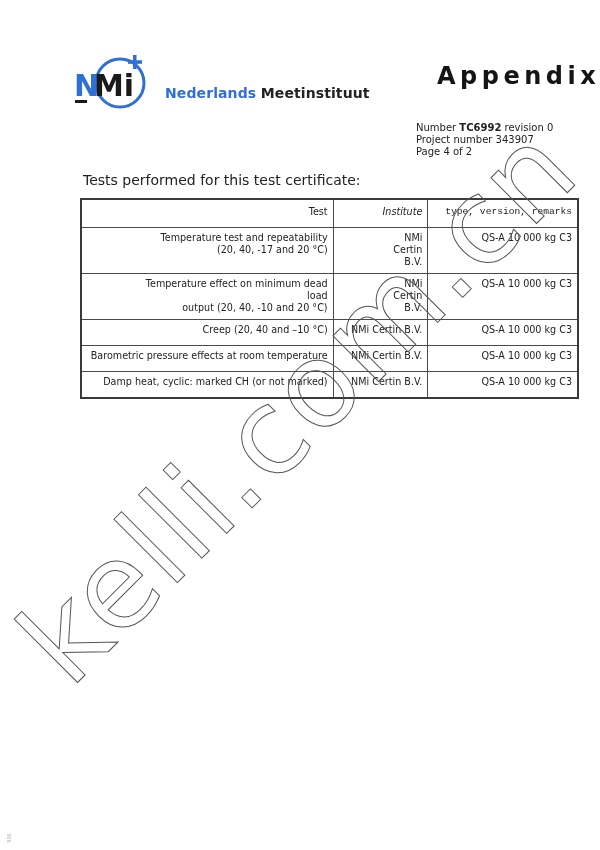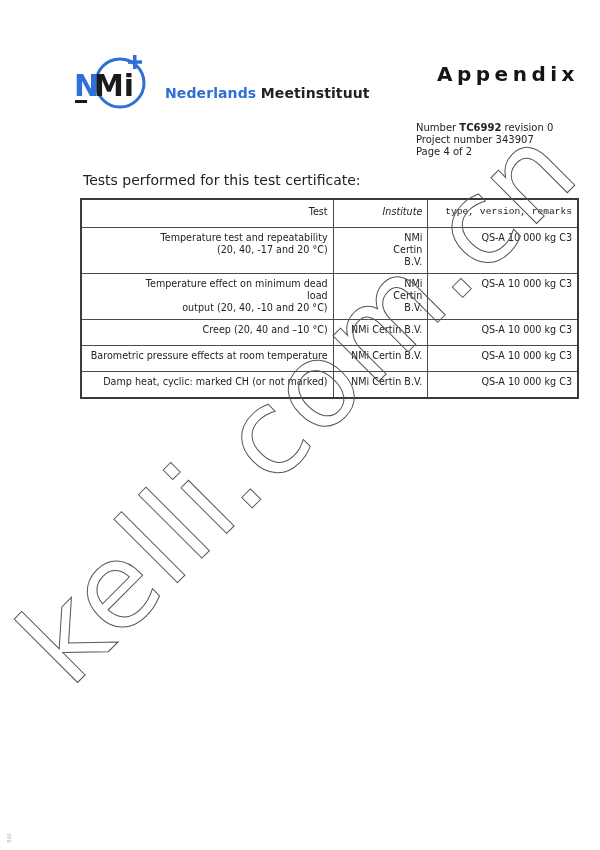--- a/index.html
+++ b/index.html
@@ -4,21 +4,21 @@
 <style>
   html, body { margin: 0; padding: 0; }
   body {
     width: 600px; height: 850px; background: #ffffff; position: relative; overflow: hidden;
     font-family: "DejaVu Sans", "Liberation Sans", sans-serif; color: #1a1a1a;
   }
   .logo { position: absolute; left: 72px; top: 52px; width: 90px; height: 58px; }
   .logo-text { position: absolute; left: 165px; top: 85px; font-size: 14px; letter-spacing: 0.1px; }
   .logo-text .blue { color: #2f6fd6; font-weight: bold; }
   .logo-text .dark { color: #222; font-weight: bold; }
-  .title { position: absolute; left: 437px; top: 62px; font-size: 20px; font-weight: bold; letter-spacing: 4.5px; color: #151515; }
+  .title { position: absolute; left: 437px; top: 62px; font-size: 24px; font-weight: bold; letter-spacing: 4.5px; color: #151515; }
   .meta { position: absolute; left: 416px; top: 122px; font-size: 10px; line-height: 12px; color: #222; }
   .meta b { font-weight: bold; }
   .intro { position: absolute; left: 83px; top: 172px; font-size: 14px; color: #222; }
   table.tests {
     position: absolute; left: 80px; top: 198px; width: 499px;
     border-collapse: collapse; border: 2px solid #3a3a3a; font-size: 9.6px; color: #222;
   }
   table.tests td, table.tests th {
     border: 1.3px solid #4a4a4a; padding: 4px 5px 5px 5px; vertical-align: top; text-align: right; font-weight: normal; line-height: 12px;
   }

